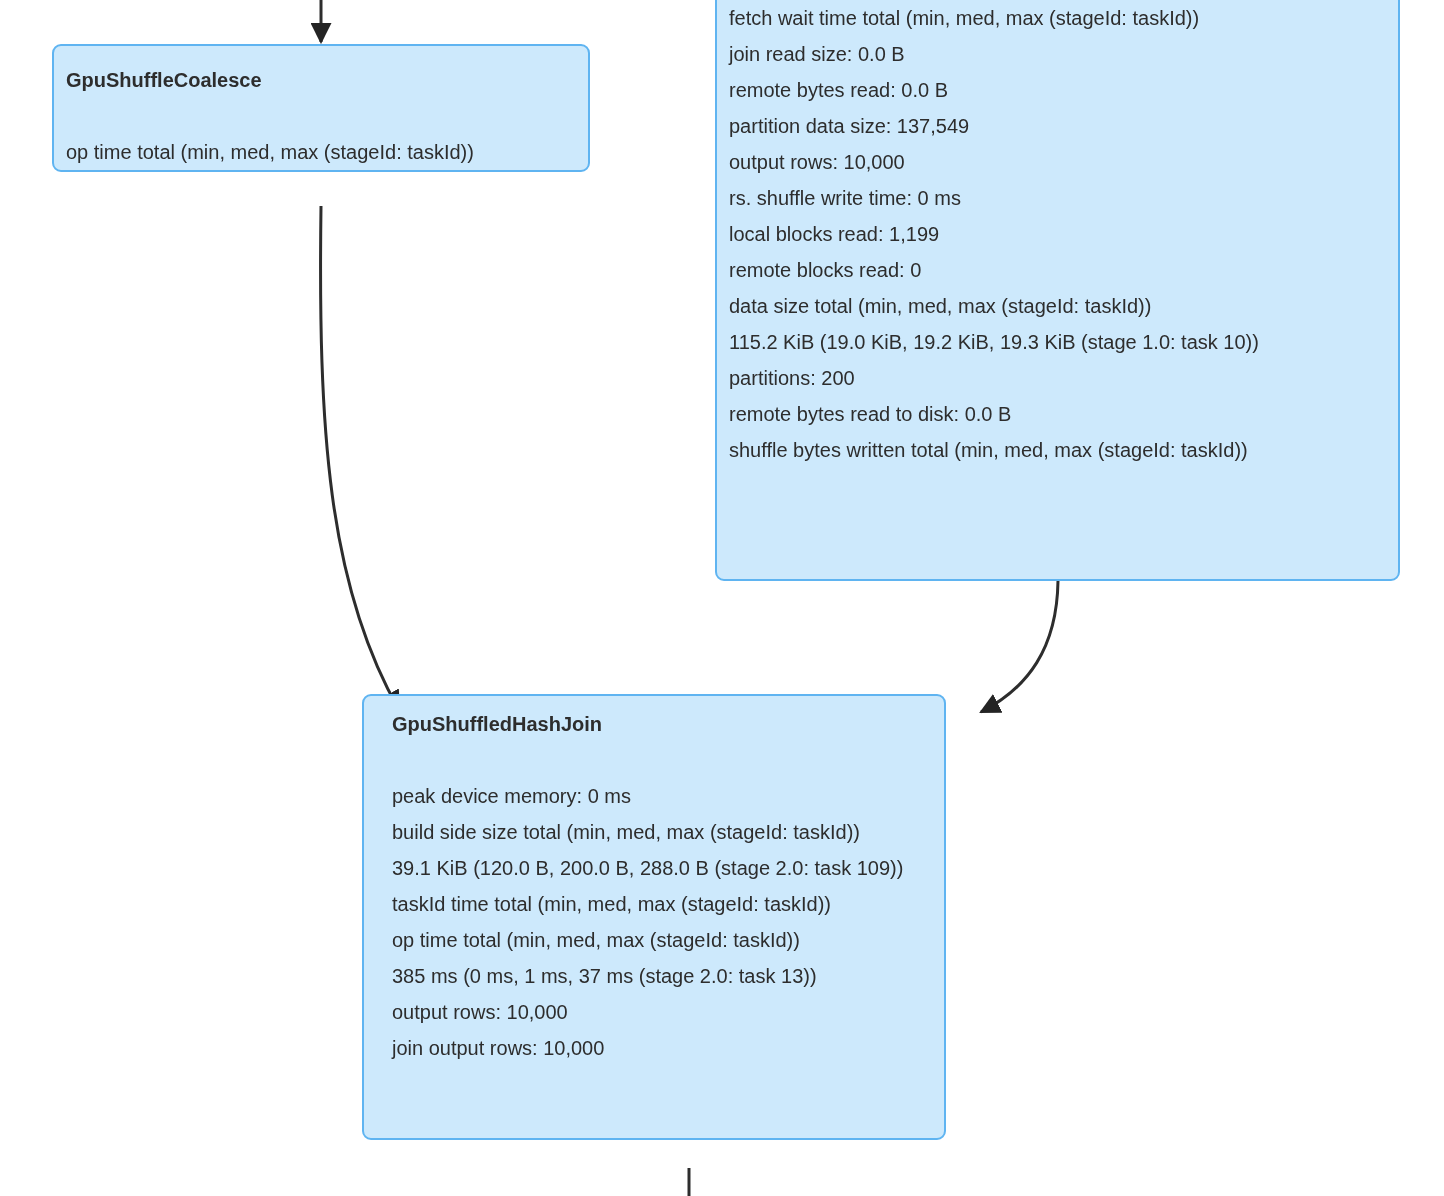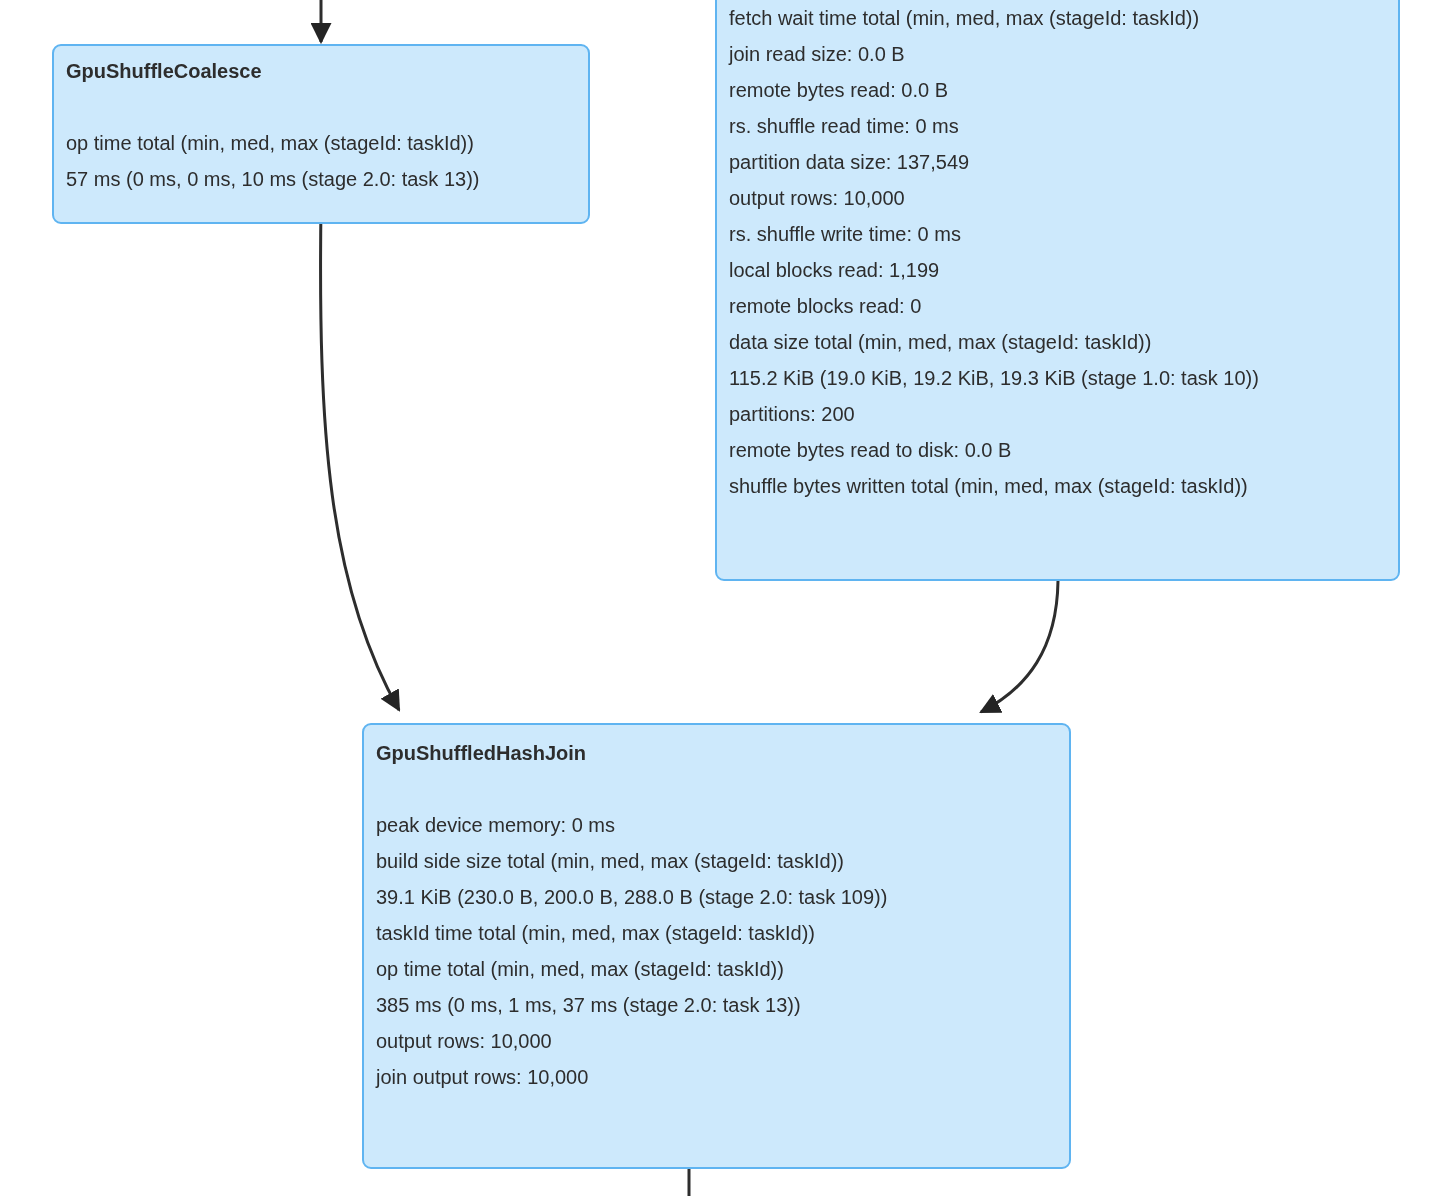--- a/index.html
+++ b/index.html
@@ -42,36 +42,36 @@
   .plan-node .title-gap {
     height: 36px;
   }
   .metric-line {
     line-height: 36px;
   }
   #node-coalesce {
     left: 52px;
     top: 44px;
     width: 538px;
-    height: 180px;
-    padding: 7px 12px;
+    height: 128px;
+    padding: 16px 12px;
   }
   #node-exchange {
     left: 715px;
     top: -62px;
     width: 685px;
     height: 643px;
     padding: 60px 12px 3px 12px;
   }
   #node-join {
     left: 362px;
-    top: 723px;
-    width: 709px;
+    top: 694px;
+    width: 584px;
     height: 446px;
-    padding: 10px 12px 0 12px;
+    padding: 10px 12px 0 28px;
   }
 </style>
 </head>
 <body>
 
 <div id="canvas">
 
   <svg id="edges" viewBox="0 0 1444 1196" xmlns="http://www.w3.org/2000/svg">
     <defs>
       <marker id="arrowhead" viewBox="0 0 10 10" refX="9" refY="5" markerWidth="7" markerHeight="7" orient="auto-start-reverse">
@@ -88,39 +88,38 @@
     <div class="node-title">GpuShuffleCoalesce</div>
     <div class="title-gap"></div>
     <div class="metric-line">op time total (min, med, max (stageId: taskId))</div>
     <div class="metric-line">57 ms (0 ms, 0 ms, 10 ms (stage 2.0: task 13))</div>
   </div>
 
   <div id="node-exchange" class="plan-node">
     <div class="metric-line">fetch wait time total (min, med, max (stageId: taskId))</div>
     <div class="metric-line">join read size: 0.0 B</div>
     <div class="metric-line">remote bytes read: 0.0 B</div>
-    <div class="metric-line">rs. shuffle read time: 0 ms</div>
     <div class="metric-line">partition data size: 137,549</div>
     <div class="metric-line">output rows: 10,000</div>
     <div class="metric-line">rs. shuffle write time: 0 ms</div>
     <div class="metric-line">local blocks read: 1,199</div>
     <div class="metric-line">remote blocks read: 0</div>
     <div class="metric-line">data size total (min, med, max (stageId: taskId))</div>
     <div class="metric-line">115.2 KiB (19.0 KiB, 19.2 KiB, 19.3 KiB (stage 1.0: task 10))</div>
     <div class="metric-line">partitions: 200</div>
     <div class="metric-line">remote bytes read to disk: 0.0 B</div>
     <div class="metric-line">shuffle bytes written total (min, med, max (stageId: taskId))</div>
   </div>
 
   <div id="node-join" class="plan-node">
     <div class="node-title">GpuShuffledHashJoin</div>
     <div class="title-gap"></div>
     <div class="metric-line">peak device memory: 0 ms</div>
     <div class="metric-line">build side size total (min, med, max (stageId: taskId))</div>
-    <div class="metric-line">39.1 KiB (230.0 B, 200.0 B, 288.0 B (stage 2.0: task 109))</div>
+    <div class="metric-line">39.1 KiB (120.0 B, 200.0 B, 288.0 B (stage 2.0: task 109))</div>
     <div class="metric-line">taskId time total (min, med, max (stageId: taskId))</div>
     <div class="metric-line">op time total (min, med, max (stageId: taskId))</div>
     <div class="metric-line">385 ms (0 ms, 1 ms, 37 ms (stage 2.0: task 13))</div>
     <div class="metric-line">output rows: 10,000</div>
     <div class="metric-line">join output rows: 10,000</div>
   </div>
 
 </div>
 
 </body></html>

